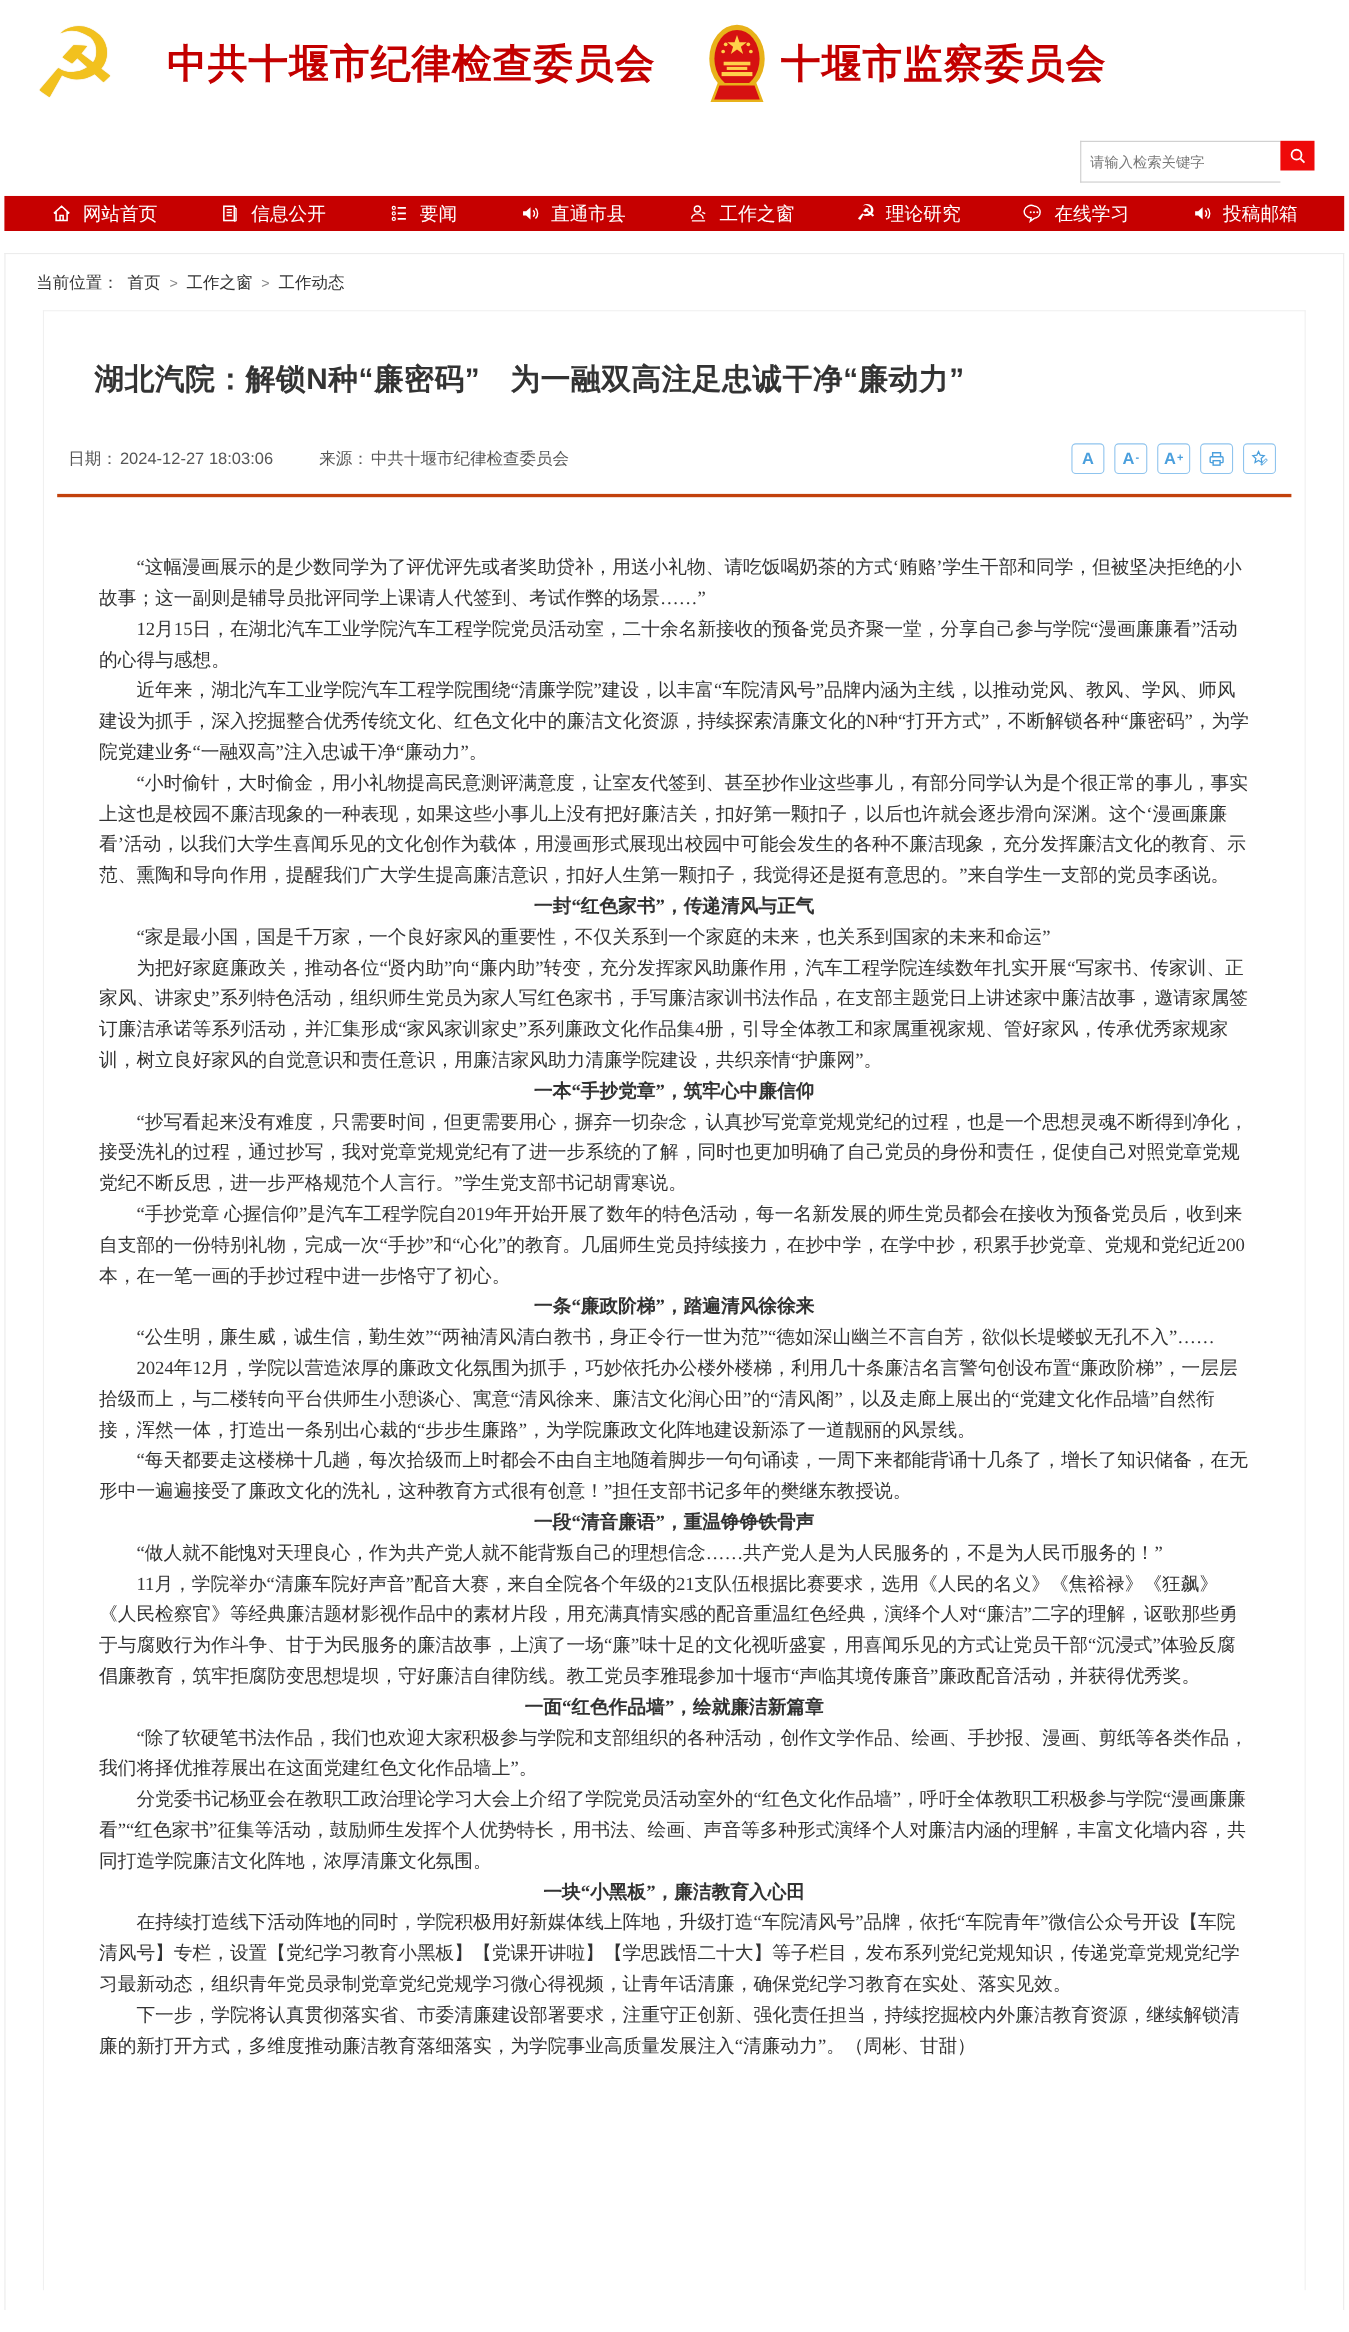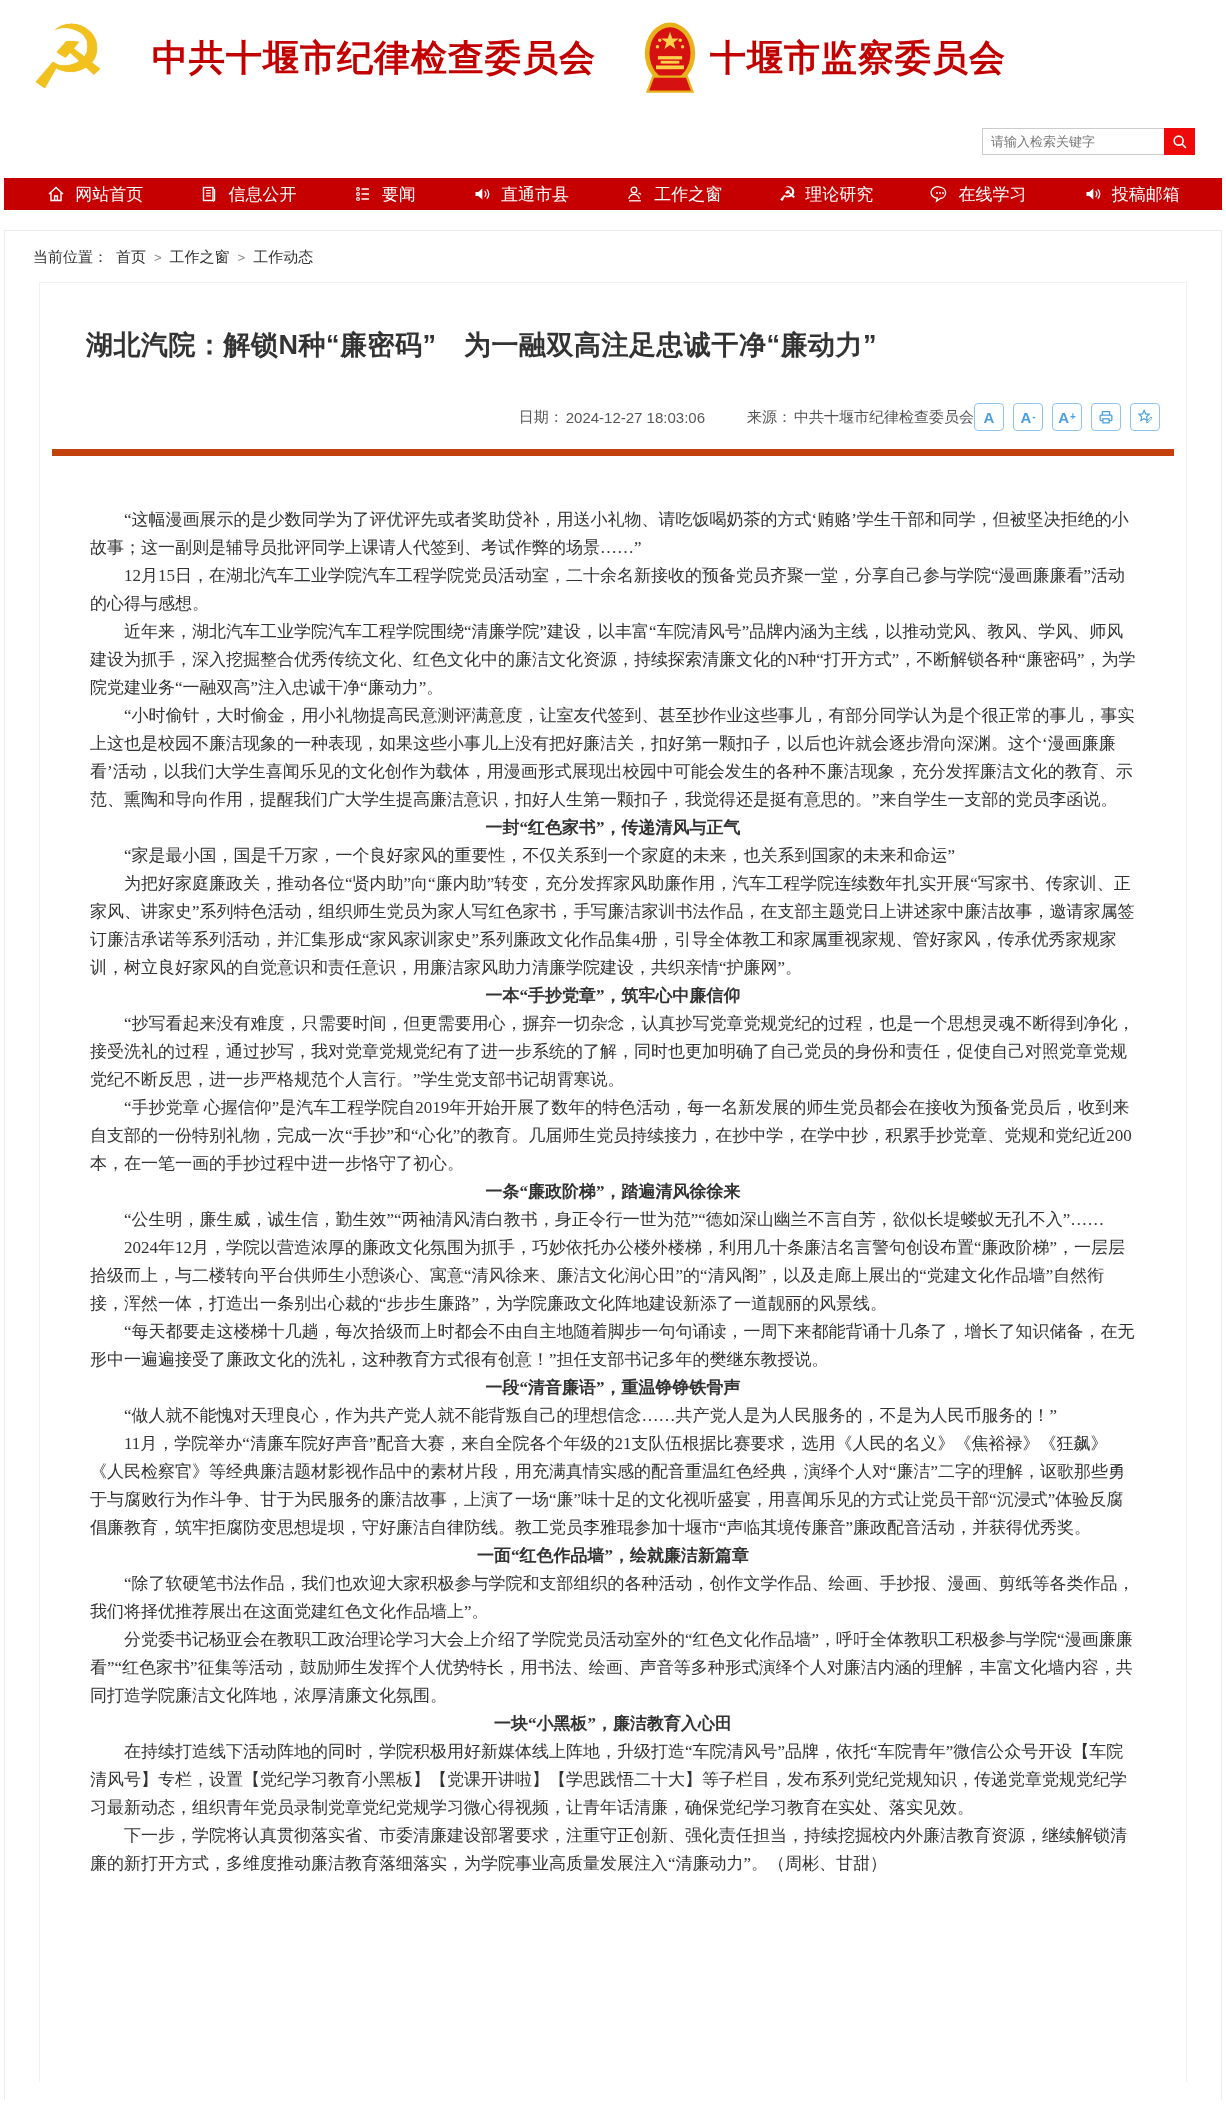--- a/index.html
+++ b/index.html
@@ -19,21 +19,21 @@
   }
   .brand-text {
     font-family:"Liberation Serif","DejaVu Serif",serif;
     font-weight:bold; color:#c30000; font-size:36px; letter-spacing:1px;
     margin-left:34px; white-space:nowrap;
   }
   .brand2 { margin-left:46px; display:flex; align-items:center; }
   .brand2 .brand-text { margin-left:12px; }
   .search-row { position:absolute; top:128px; right:31px; display:flex; }
   .search-input {
-    width:182px; height:27px; border:1px solid #ccc; border-right:none;
+    width:182px; height:38px; border:1px solid #ccc; border-right:none;
     font-size:13px; padding:0 8px; color:#8b5cf6; outline:none;
   }
   .search-input::placeholder { color:#777; }
   .search-btn {
     width:31px; height:27px; background:#ee0a0a; border:none; cursor:pointer;
     display:flex; align-items:center; justify-content:center; padding:0;
   }
   
   .main-nav {
     height:32px; margin:0 4px; background:#c60000;
@@ -58,22 +58,22 @@
   .crumb-sep { color:#888; font-size:13px; }
   .article-box {
     margin:0 34px 0; border:1px solid #f0f0f0; border-bottom:none;
     padding:0 12px; min-height:1800px;
   }
   .page-title {
     font-size:27px; font-weight:bold; color:#333; margin:0;
     padding:44px 10px 40px 34px; letter-spacing:0.5px;
   }
   .meta-row {
-    display:flex; justify-content:flex-end; align-items:center;
-    padding:0 10px 18px 10px; border-bottom:7px solid #c2410c;
+    display:flex; justify-content:space-between; align-items:center;
+    padding:0 10px 18px 10px; border-bottom:3px solid #c2410c;
   }
   .meta-left { font-size:15px; color:#555; display:flex; align-items:center; }
   .meta-left .lab { color:#555; }
   .meta-left .val { color:#555; margin-left:2px; }
   .meta-gap { width:42px; }
   .meta-tools { display:flex; gap:9px; padding-right:4px; }
   .tool-btn {
     width:30px; height:28px; border:1px solid #8fc4ee; border-radius:4px;
     background:#fff; color:#4a9fdd; font-weight:bold; font-size:15px;
     display:flex; align-items:center; justify-content:center; cursor:pointer; padding:0;

